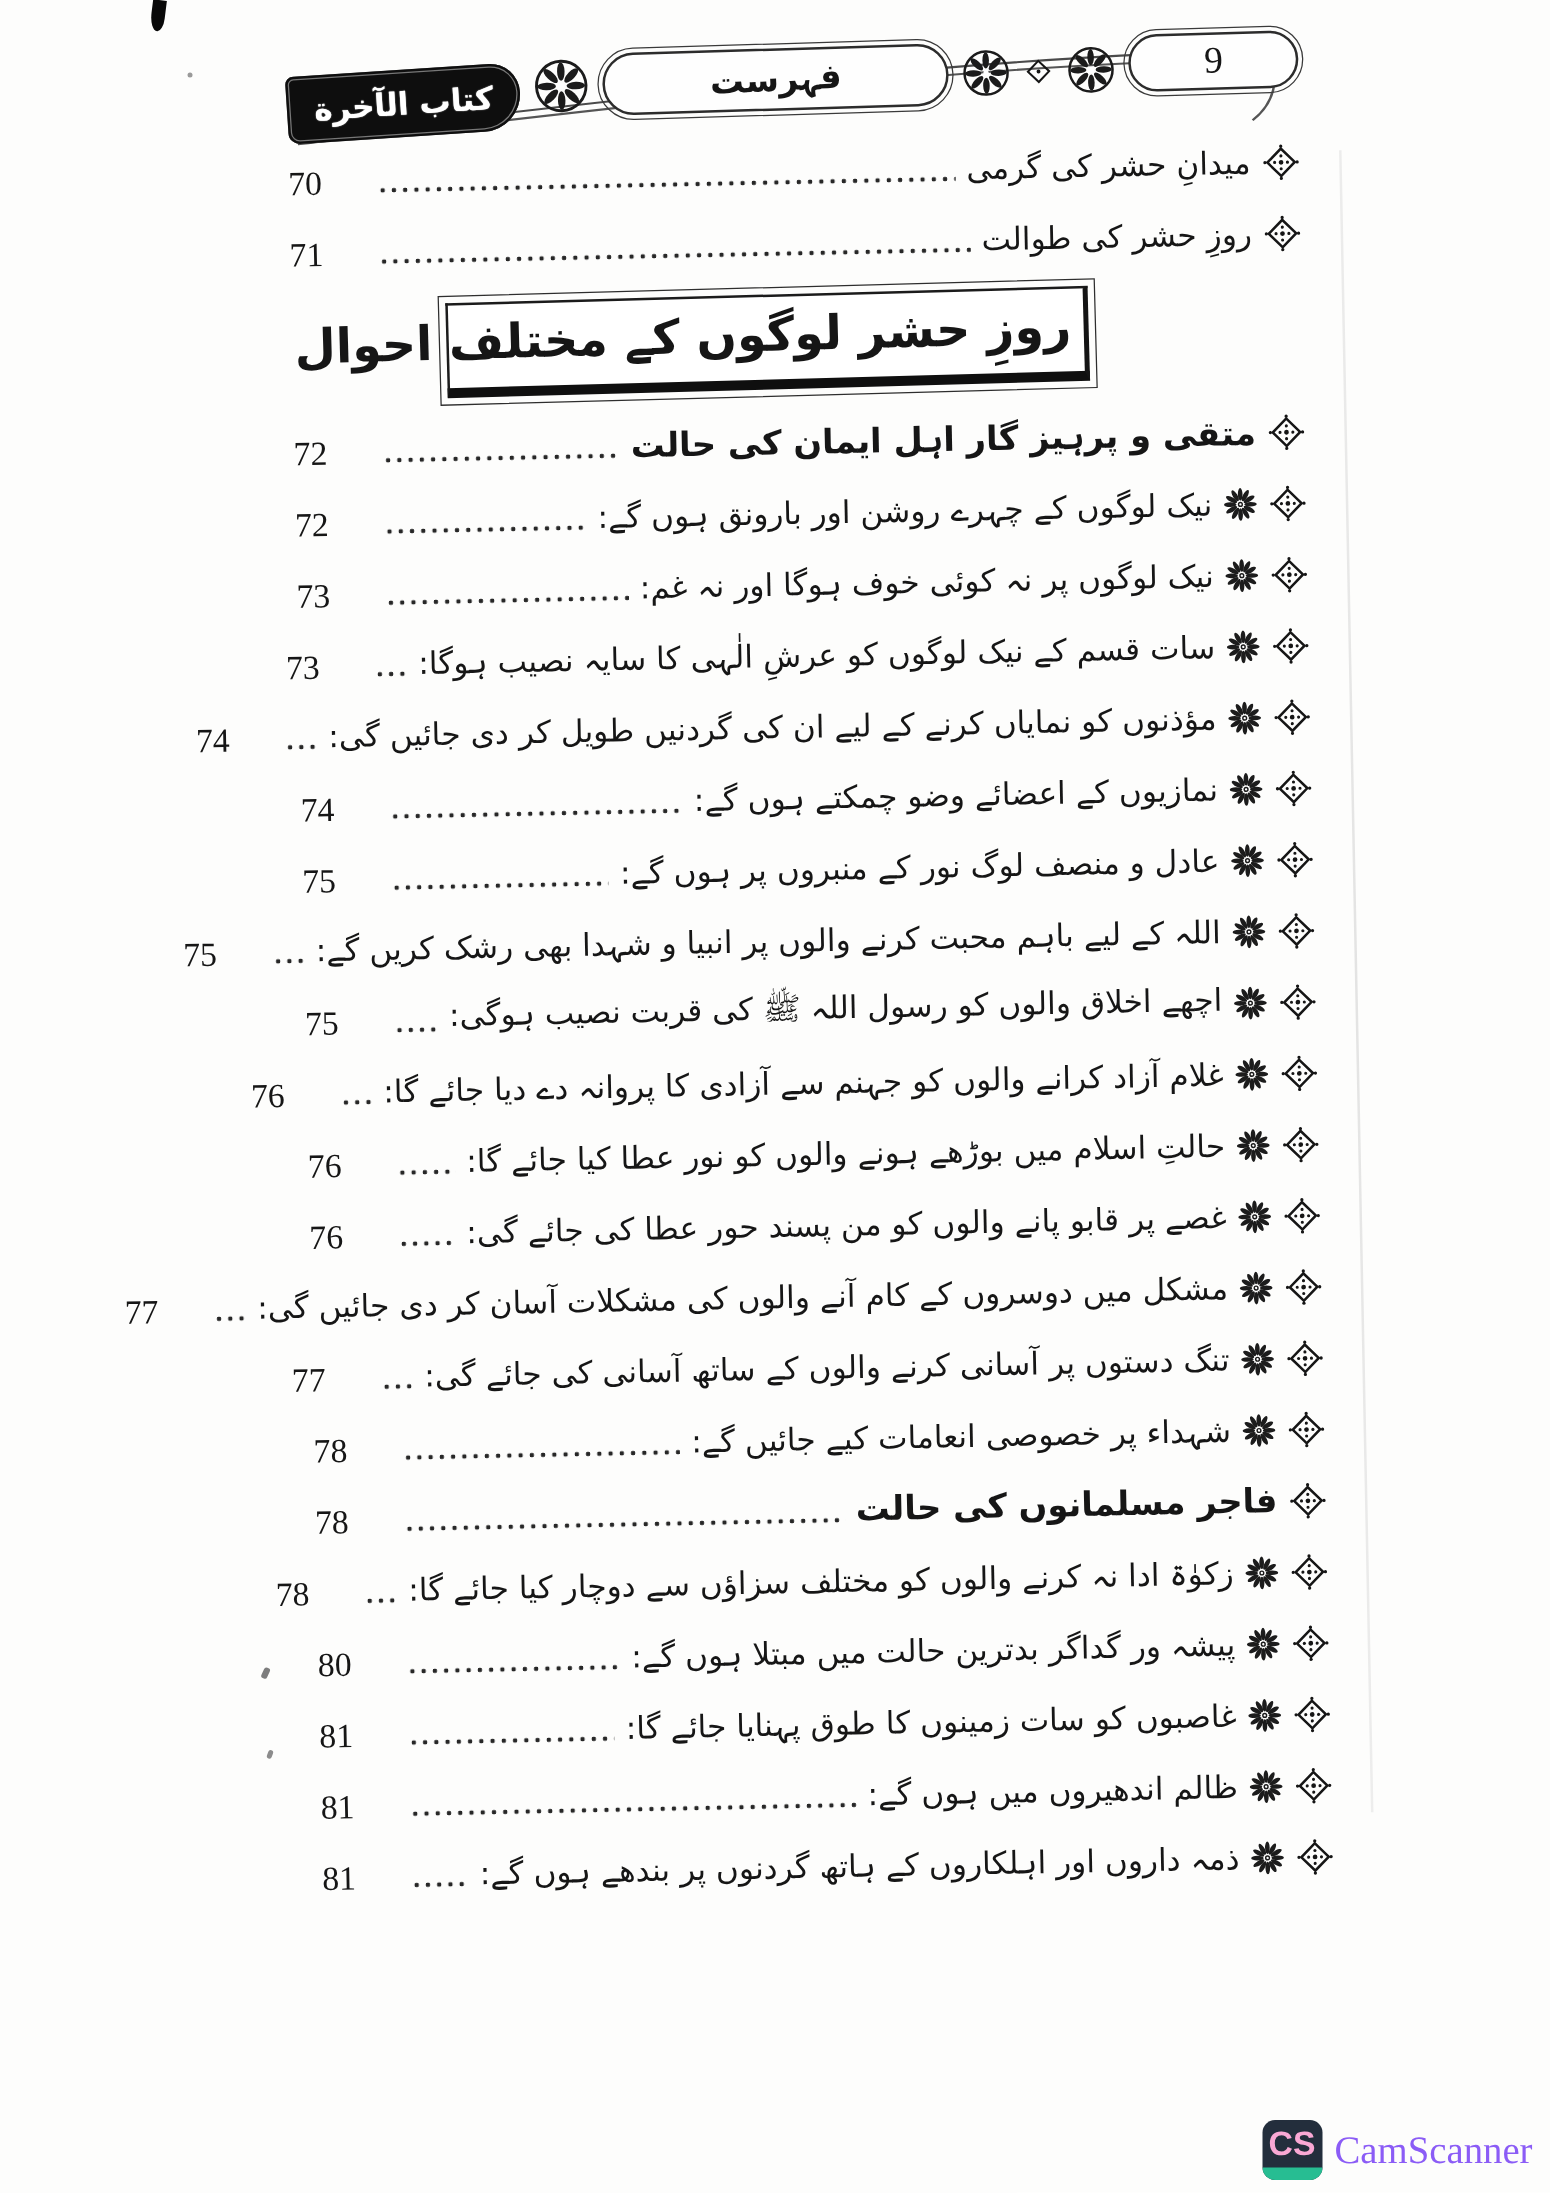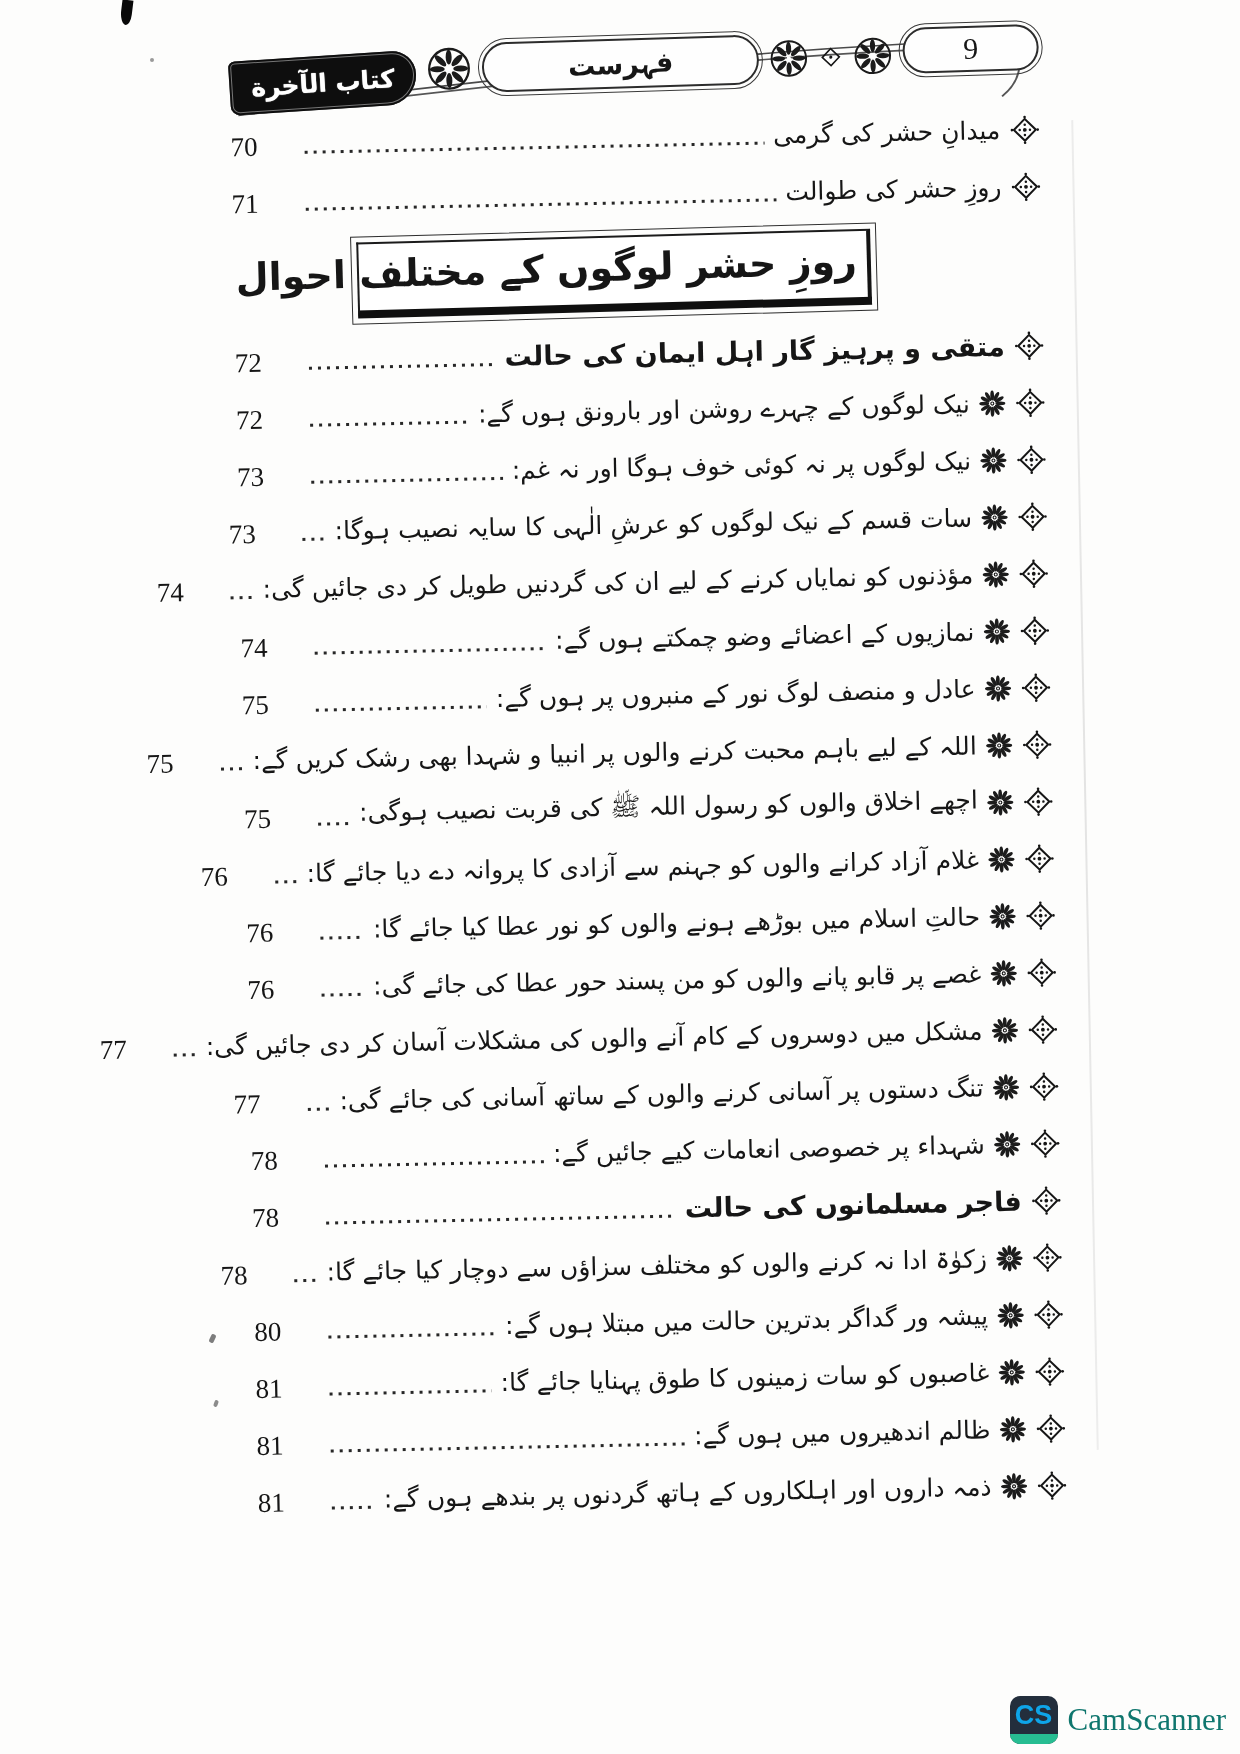--- a/index.html
+++ b/index.html
@@ -60,24 +60,24 @@
           border-radius:2px;transform:rotate(25deg);}
   .speck3{position:absolute;left:214px;top:1400px;width:4px;height:7px;background:#8c8c8c;
           border-radius:2px;transform:rotate(20deg);}
   .page-edge{position:absolute;left:1084px;top:120px;width:2px;height:1330px;opacity:.45;
              background:linear-gradient(#d8d8d8,#c4c4c4,#dadada);transform:rotate(-1.1deg);}
 
   
   .camscanner{position:absolute;right:14px;bottom:10px;display:flex;align-items:center;gap:10px;}
   .cs-icon{position:relative;width:48px;height:48px;border-radius:10px;background:#232e3c;
            display:flex;align-items:flex-start;justify-content:center;overflow:hidden;}
-  .cs-icon-text{color:#0ea5e9;font-family:"Liberation Sans",sans-serif;font-weight:bold;
+  .cs-icon-text{color:#f9a8d4;font-family:"Liberation Sans",sans-serif;font-weight:bold;
                 font-size:27px;line-height:38px;text-align:right;}
   .cs-strip{position:absolute;left:0;right:0;bottom:0;height:10px;background:#27bd92;}
-  .cs-label{font-family:"Liberation Serif",serif;font-size:31px;color:#0f766e;}
+  .cs-label{font-family:"Liberation Serif",serif;font-size:31px;color:#8b5cf6;}
 </style>
 </head>
 <body>
 
 <div class="page">
 
   <div class="mark-topleft"></div>
   <div class="speck1"></div>
   <div class="speck2"></div>
   <div class="speck3"></div>

